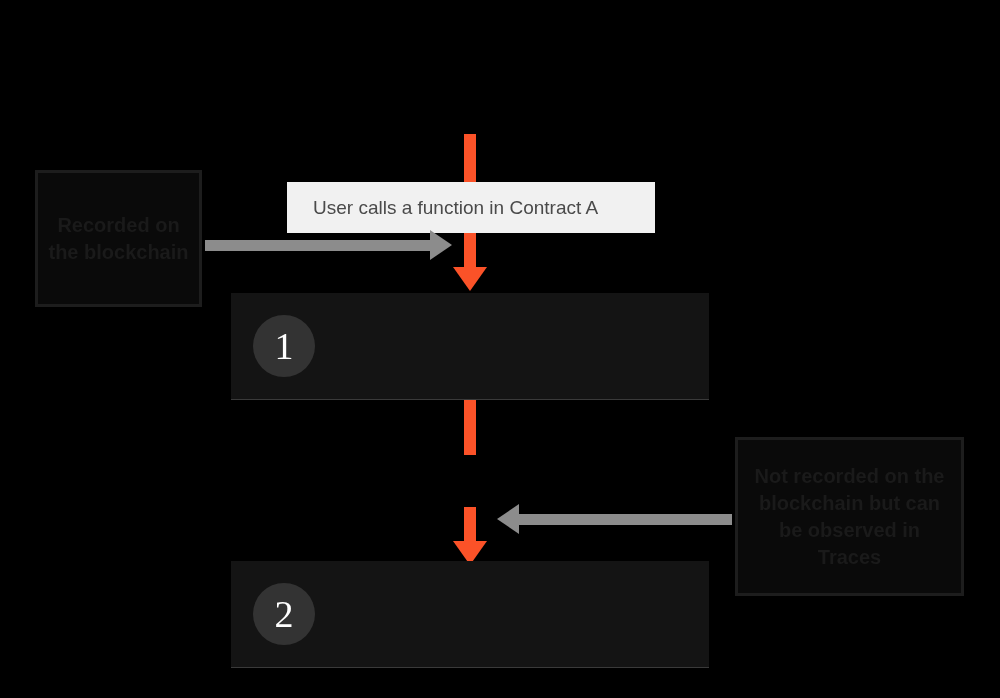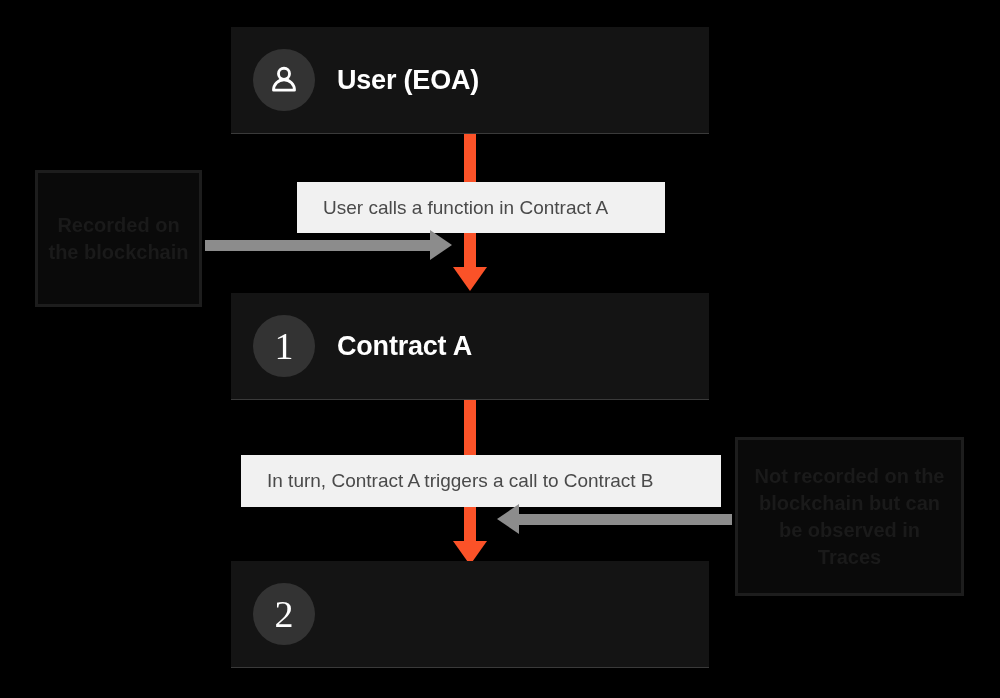--- a/index.html
+++ b/index.html
@@ -57,21 +57,20 @@
   
   .caption {
     position:absolute;
     background:#f1f1f1;
     display:flex;
     align-items:center;
     padding:0 26px;
     color:#4a4a4a;
     font-size:19px;
     white-space:nowrap;
-    margin-left:10px;
   }
   #caption-1 { left:287px; top:182px; width:368px; height:51px; }
   #caption-2 { left:231px; top:455px; width:480px; height:52px; }
 
   
   .arrow-stem {
     position:absolute;
     width:12px;
     background:#fb5228;
   }
@@ -131,51 +130,38 @@
   #gstem-left { left:205px; top:240px; width:228px; }
   #ghead-left { left:430px; top:230px; }
   #gstem-right { left:519px; top:514px; width:213px; }
   #ghead-right { left:497px; top:504px; }
 </style>
 </head>
 <body>
 
 <div id="canvas">
 
-  <div id="node-user" class="node">
-    <div class="node-badge">
-      <svg class="person-icon" viewBox="0 0 24 24">
-        <circle cx="12" cy="7.6" r="3.9" fill="none" stroke="#ffffff" stroke-width="2"></circle>
-        <path d="M4.6 19.2 A7.4 7.4 0 0 1 19.4 19.2 Z" fill="none" stroke="#ffffff" stroke-width="2" stroke-linejoin="round"></path>
-      </svg>
-    </div>
-    <div class="node-label">User (EOA)</div>
-  </div>
 
   <div id="stem-a1" class="arrow-stem"></div>
 
   <div id="caption-1" class="caption">
     <span>User calls a function in Contract A</span>
   </div>
 
   <div id="stem-a2" class="arrow-stem"></div>
   <div id="head-a2" class="arrow-head"></div>
 
   <div id="node-contract-a" class="node">
     <div class="node-badge">
       <span class="node-num">1</span>
     </div>
-    <div class="node-label">Contract A</div>
   </div>
 
   <div id="stem-b1" class="arrow-stem"></div>
 
-  <div id="caption-2" class="caption">
-    <span>In turn, Contract A triggers a call to Contract B</span>
-  </div>
 
   <div id="stem-b2" class="arrow-stem"></div>
   <div id="head-b2" class="arrow-head"></div>
 
   <div id="node-contract-b" class="node">
     <div class="node-badge">
       <span class="node-num">2</span>
     </div>
   </div>
 

